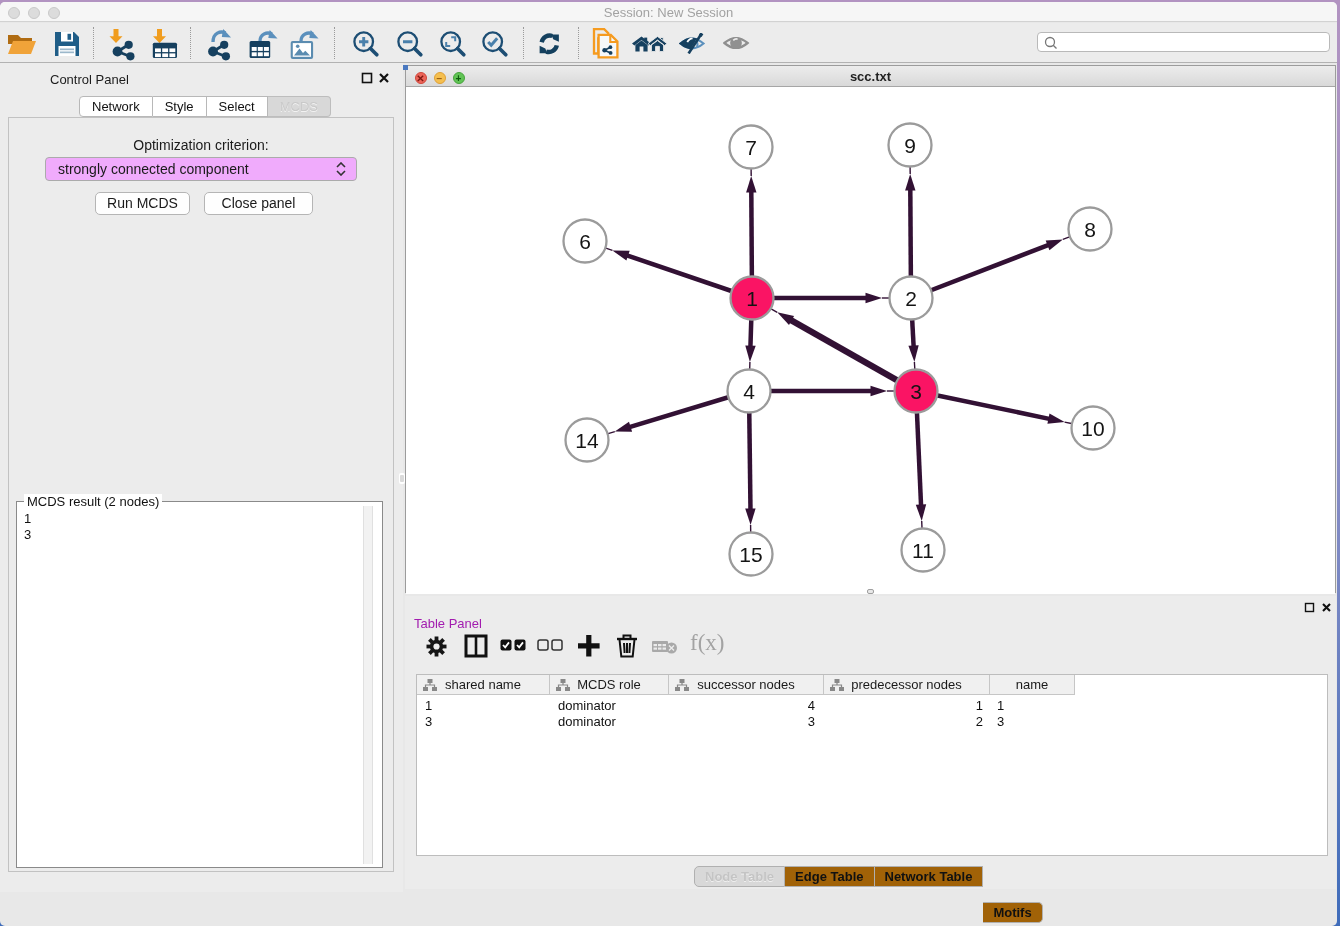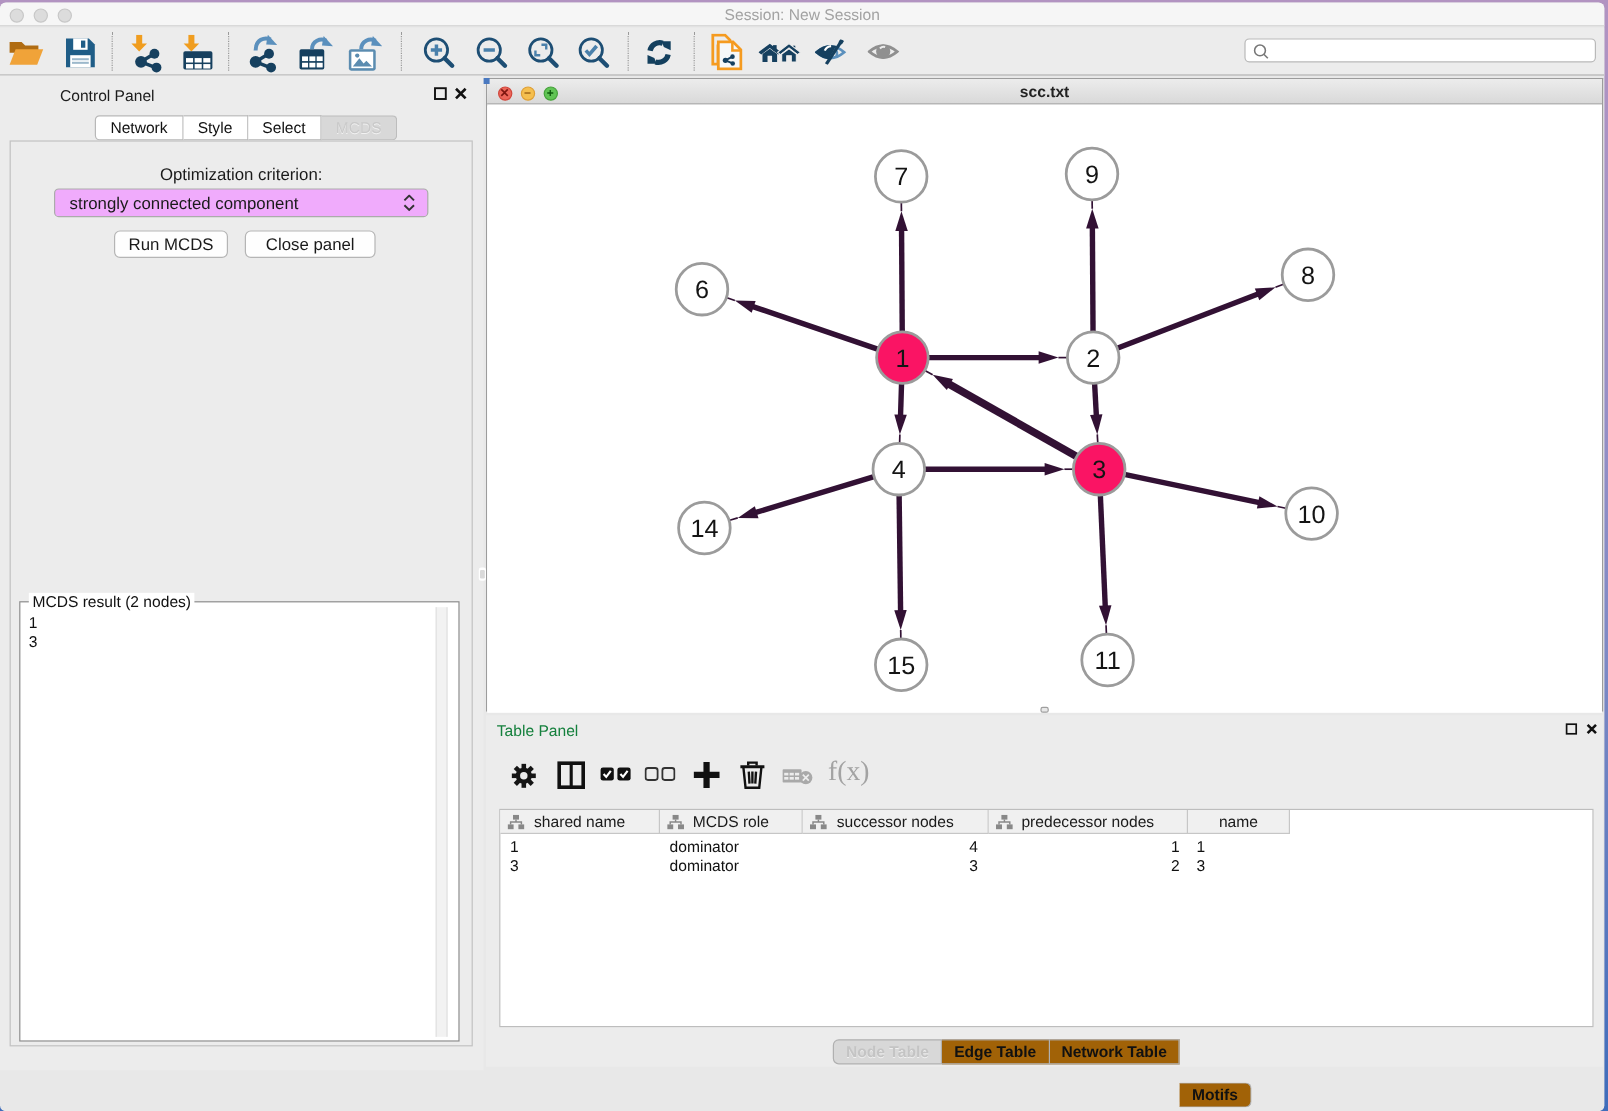--- a/index.html
+++ b/index.html
@@ -54,21 +54,21 @@
               background:linear-gradient(180deg,#ececec,#d9d9d9);
               border-bottom:1px solid #a6a6a6; }
   .mtl { position:absolute; top:6px; width:12px; height:12px; border-radius:50%;
          font-size:10px; line-height:12px; text-align:center; font-weight:bold; }
   #netname { position:absolute; top:3px; width:100%; text-align:center; font-size:13px;
              color:#222; font-weight:bold; }
   #canvas { position:absolute; left:0; top:22px; width:929px; height:506px; background:#fff; }
   
   #tpanel { position:absolute; left:405px; top:594px; width:931px; height:293px;
             background:#ececec; }
-  #tphead { position:absolute; left:9px; top:5px; font-size:13px; color:#15803d; }
+  #tphead { position:absolute; left:9px; top:20px; font-size:13px; color:#a21caf; }
   #ttoolbar { position:absolute; left:13px; top:30px; width:905px; height:36px; }
   #ttable { position:absolute; left:11px; top:78px; width:912px; height:182px;
             background:#fff; border:1px solid #bdbdbd; }
   .th { position:absolute; top:0; height:20px; background:#f0f0f0;
         border-right:1px solid #c6c6c6; border-bottom:1px solid #c6c6c6;
         font-size:13px; color:#1a1a1a; text-align:center; line-height:20px; }
   .td { position:absolute; font-size:13px; color:#111; height:16px; line-height:16px; }
   #btabs { position:absolute; left:289px; top:270px; display:flex; }
   .btab { height:21px; background:#a16207; border:1px solid #b0b0b0; border-left:none;
           font-size:13px; font-weight:bold; color:#111; line-height:19px; padding:0 10px; }

